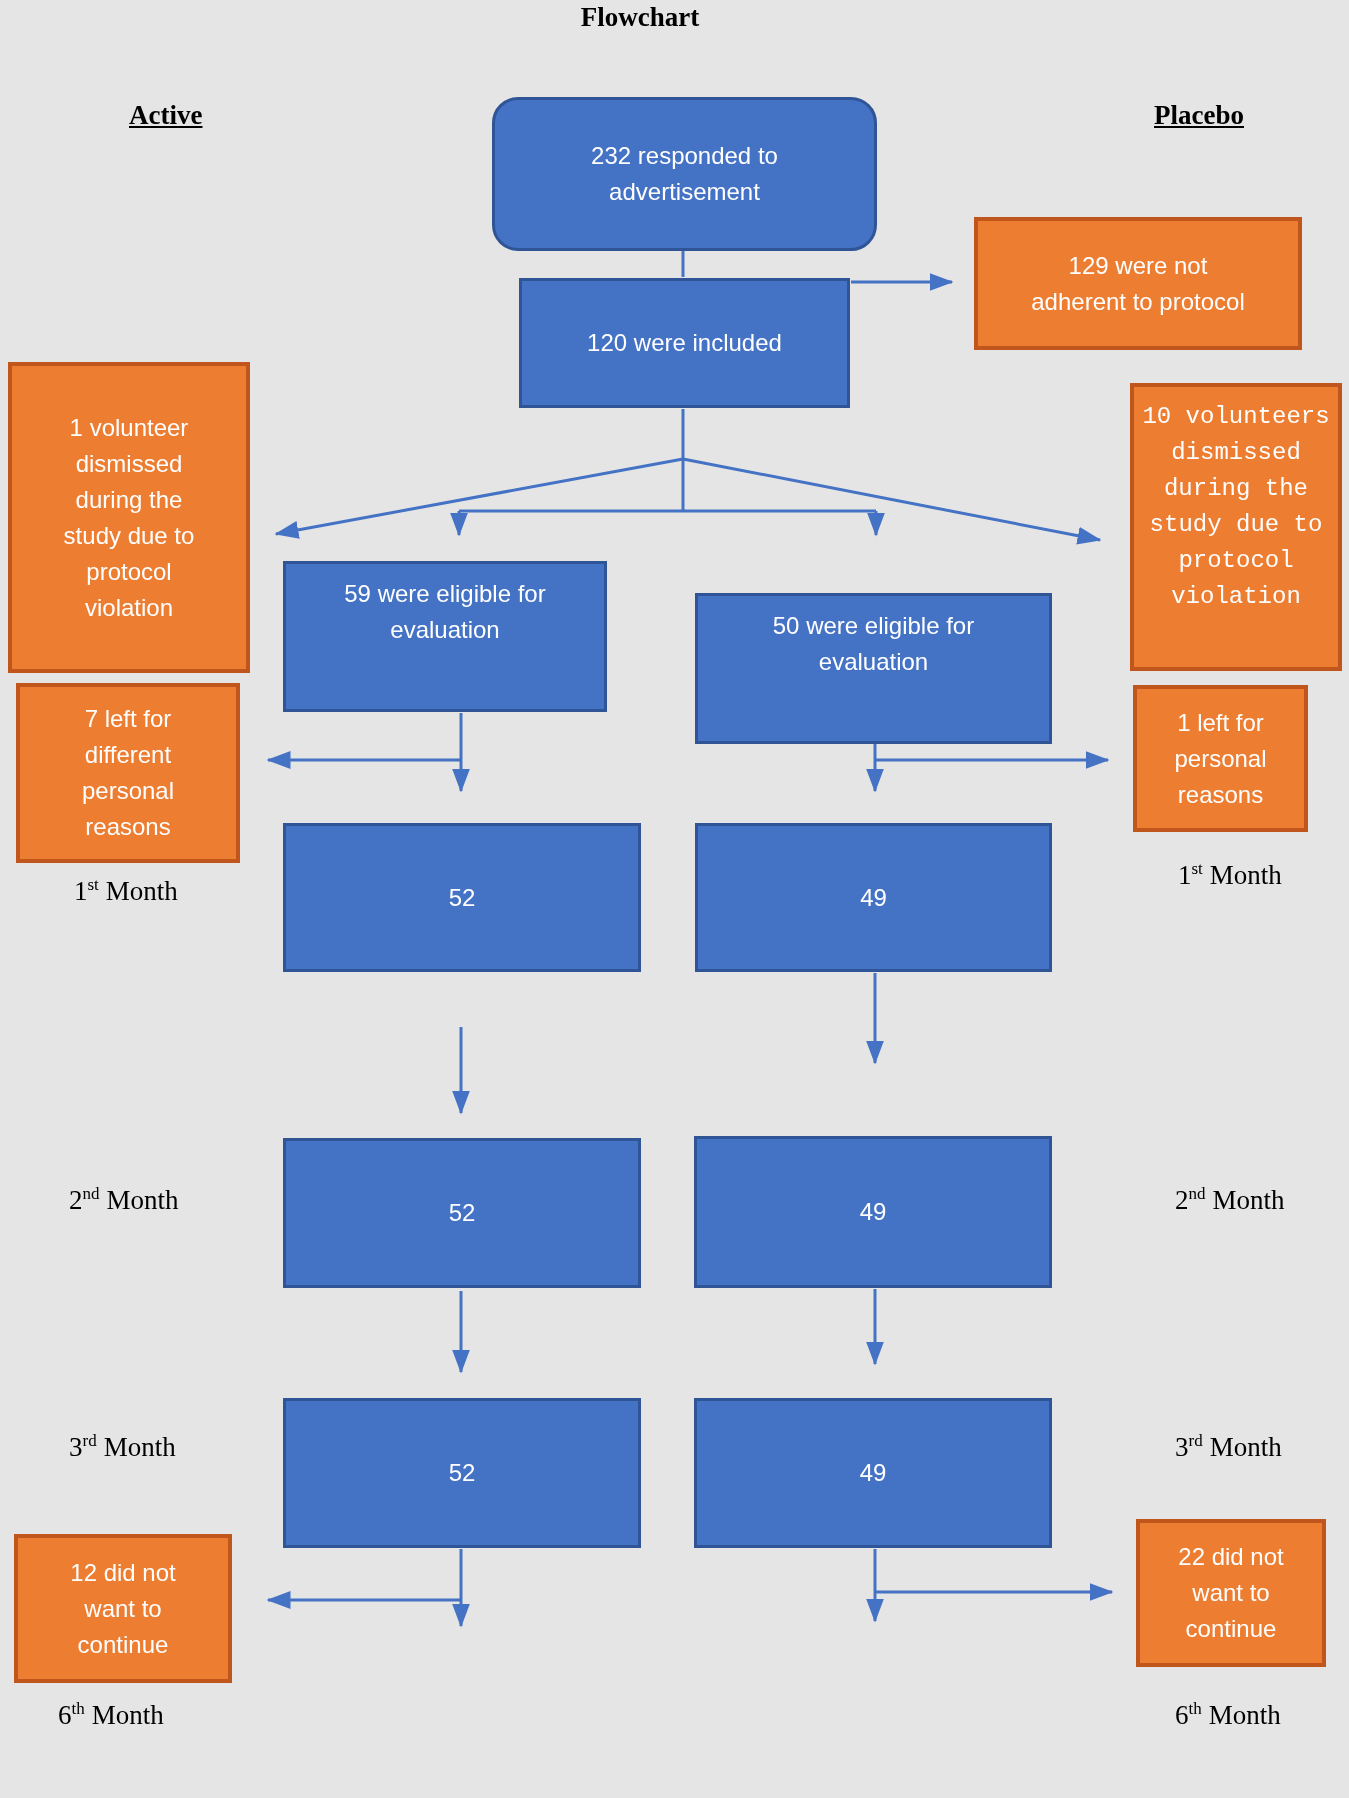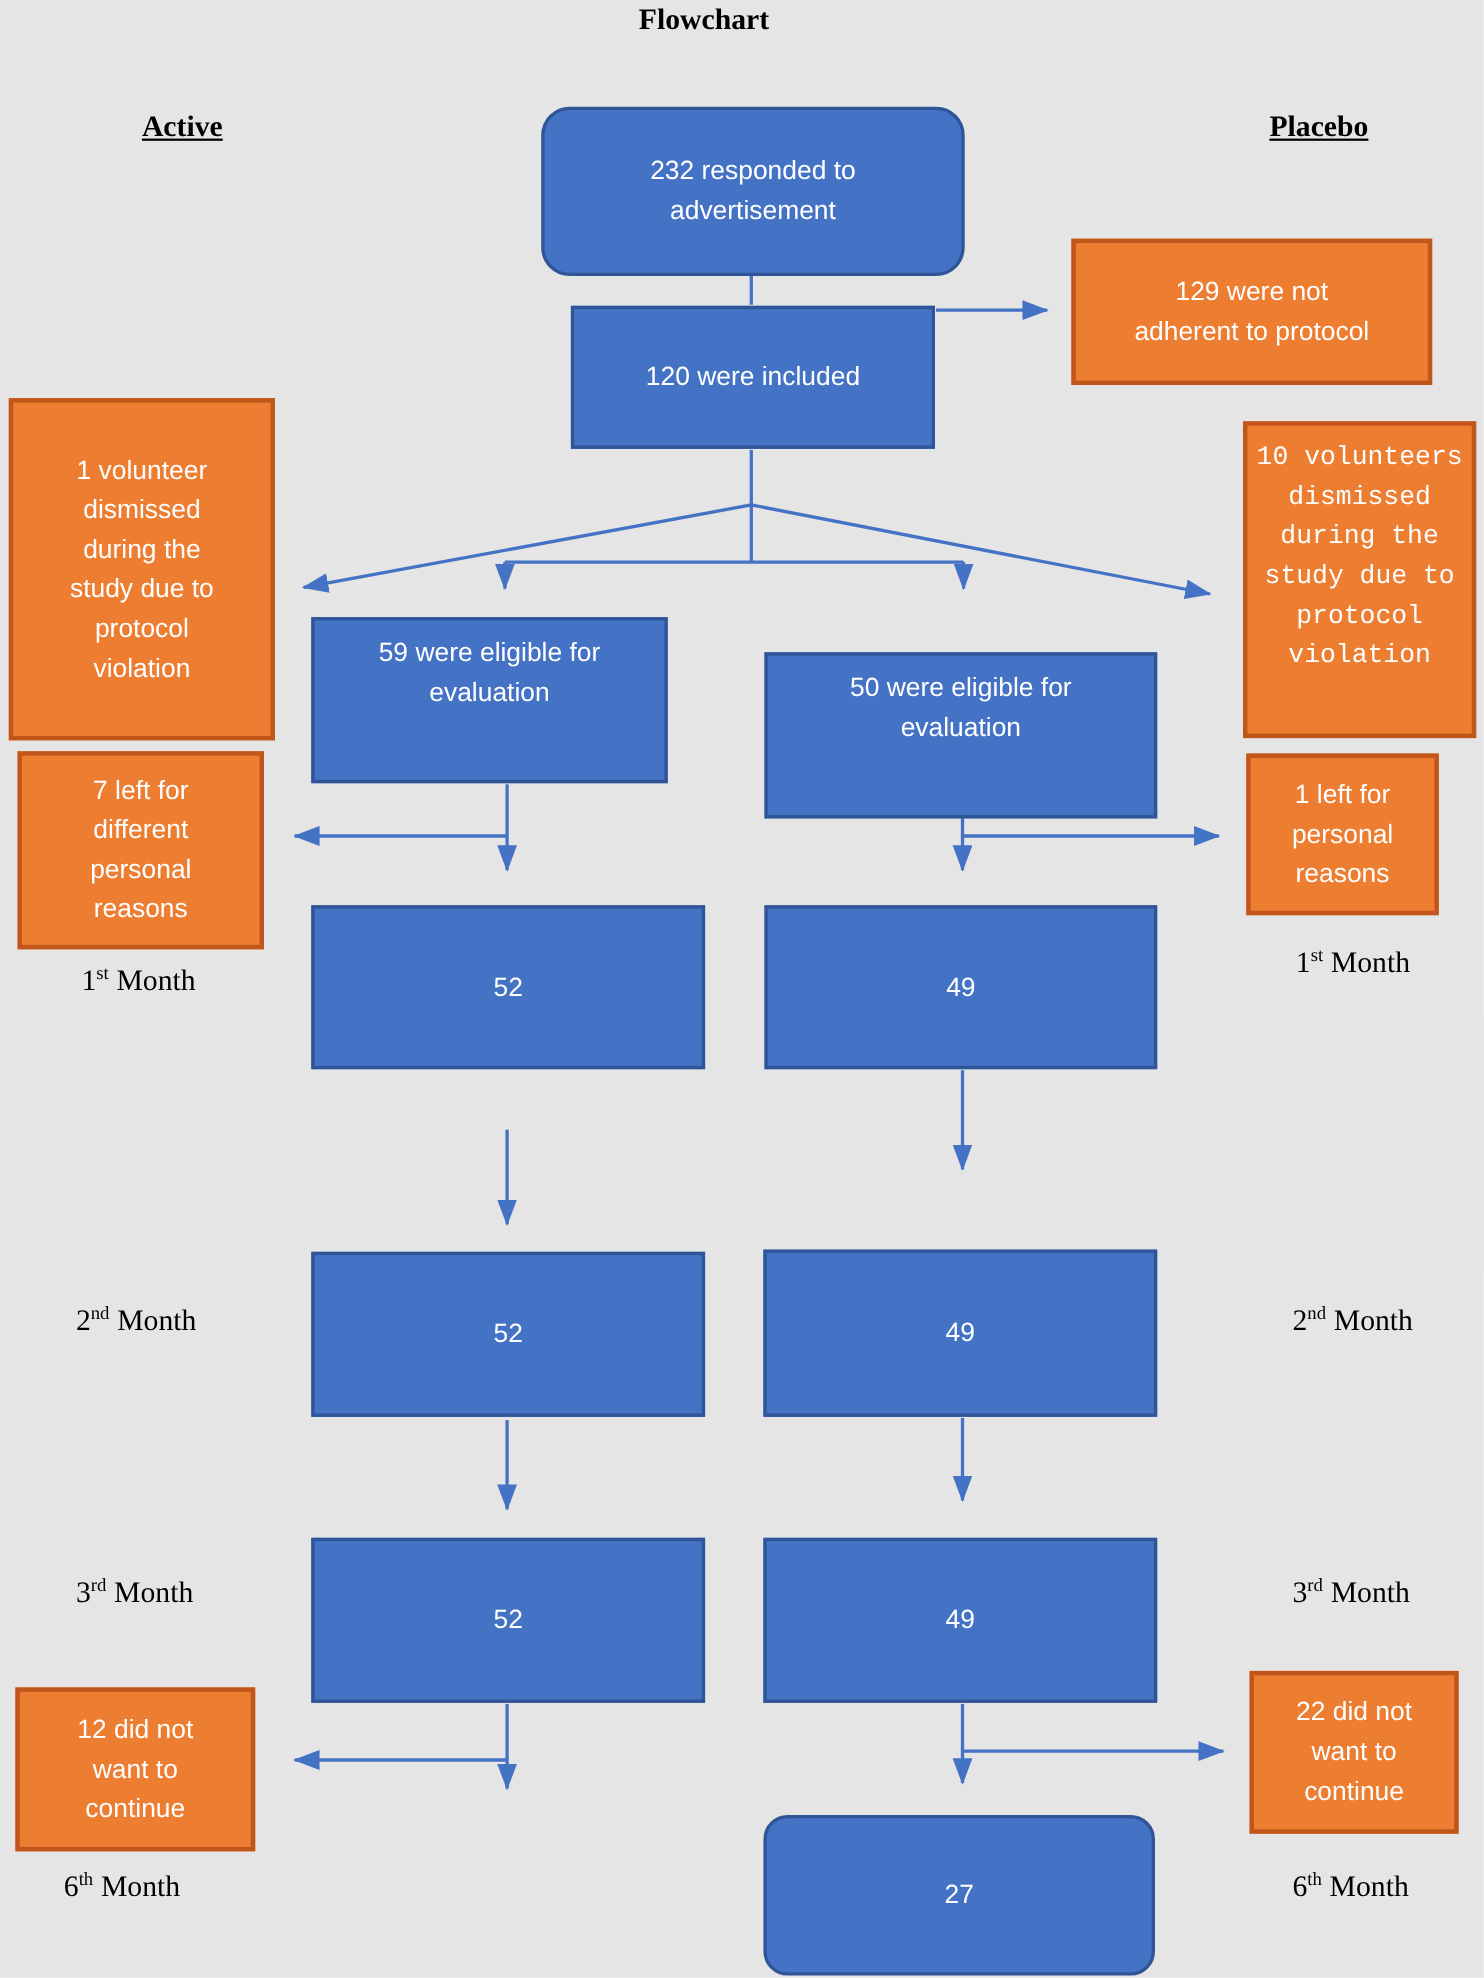--- a/index.html
+++ b/index.html
@@ -155,21 +155,20 @@
     <span>3</span><sup>rd</sup><span class="mw">Month</span>
   </div>
 
   <div class="node orange" style="left:14px; top:1534px; width:218px; height:149px;">12 did not
 want to
 continue</div>
   <div class="node orange" style="left:1136px; top:1519px; width:190px; height:148px;">22 did not
 want to
 continue</div>
 
-  <div class="node blue rounded-md" style="left:694px; top:1650px; width:356px; height:146px;">27</div>
   <div class="serif-label" style="left:58px; top:1700px;">
     <span>6</span><sup>th</sup><span class="mw">Month</span>
   </div>
   <div class="serif-label" style="left:1175px; top:1700px;">
     <span>6</span><sup>th</sup><span class="mw">Month</span>
   </div>
 
 </div>
 
 </body></html>

